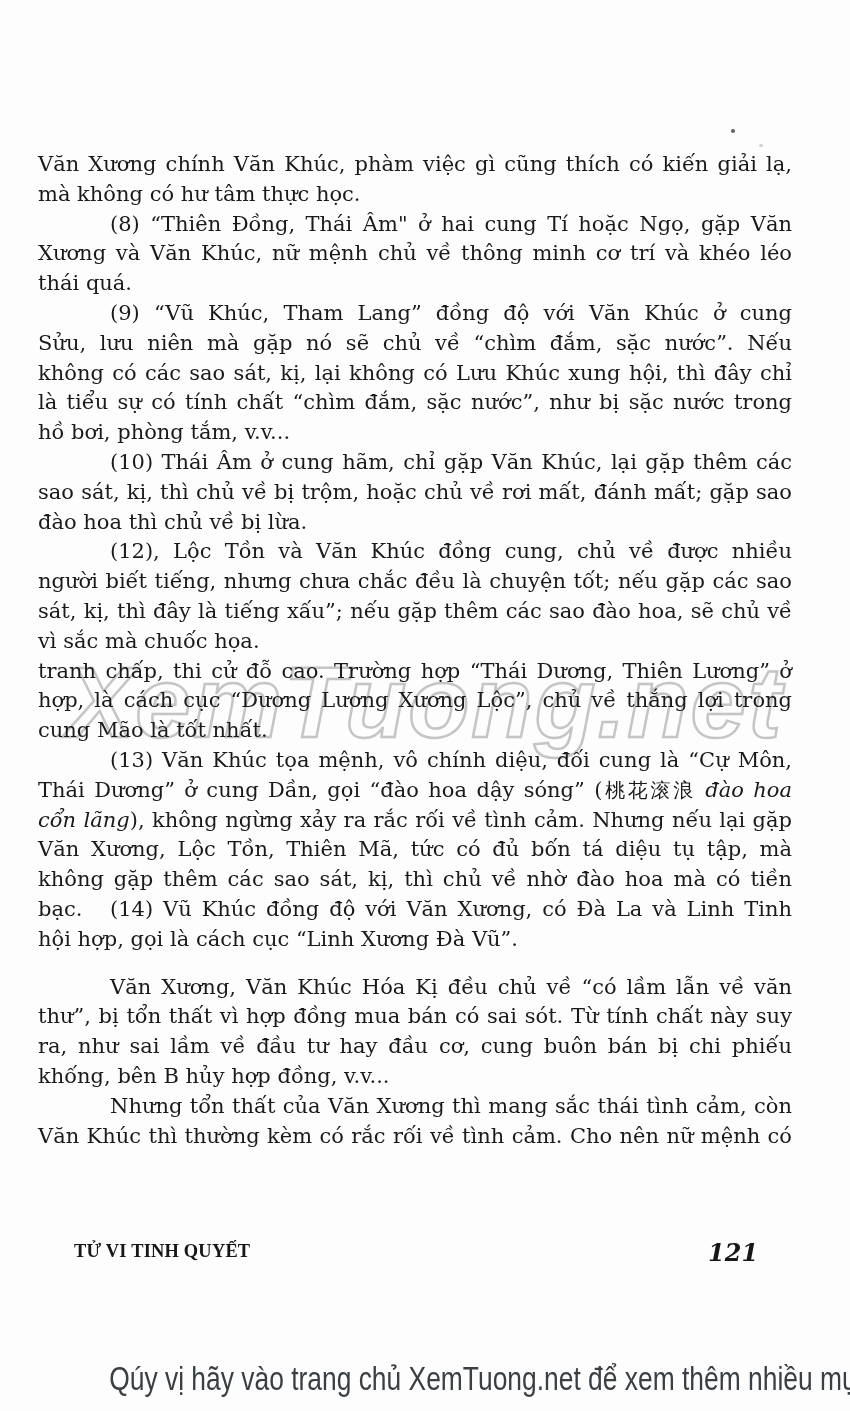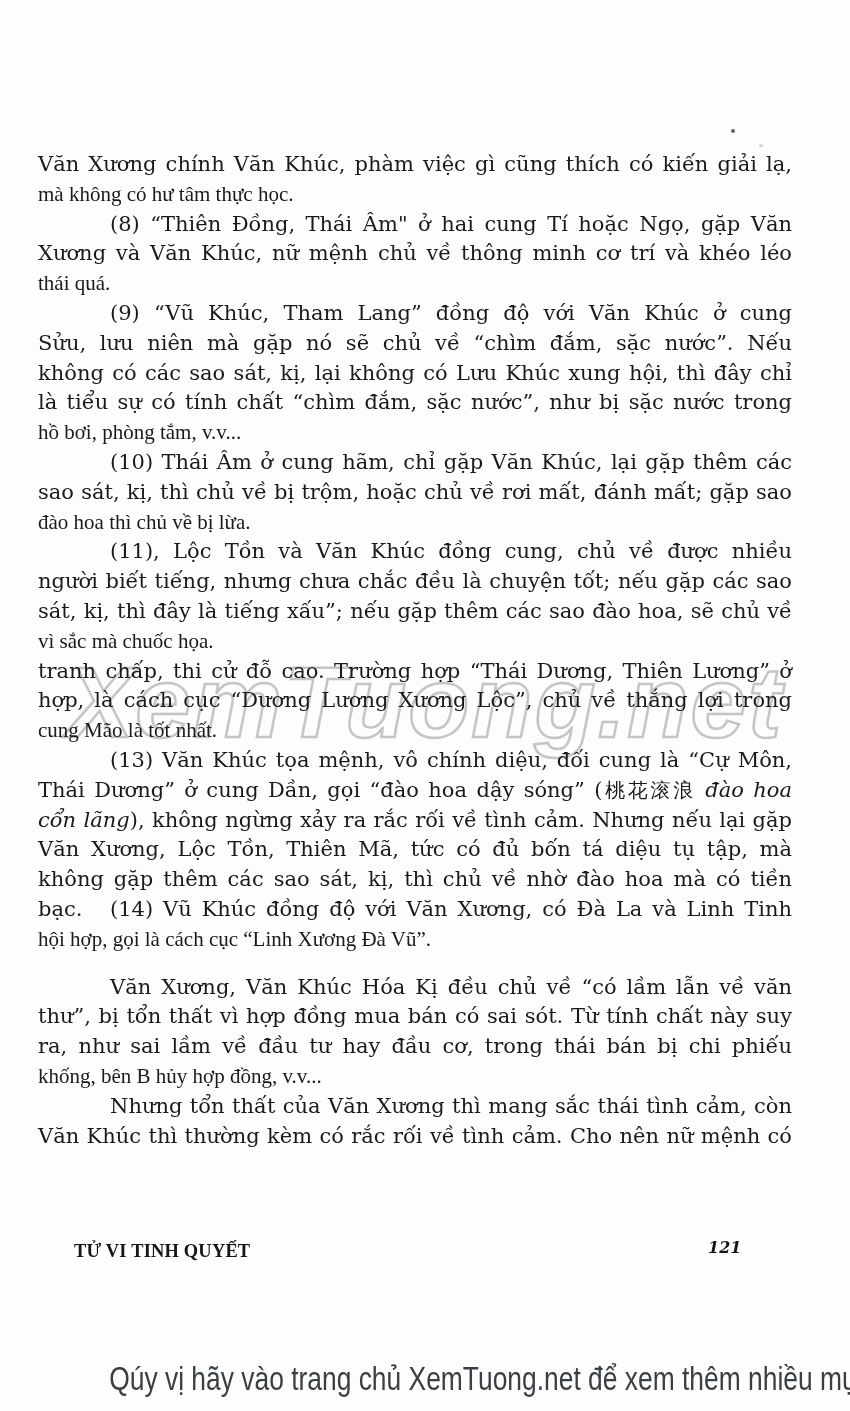--- a/index.html
+++ b/index.html
@@ -36,38 +36,38 @@
   .line{
     font-size:21px;
     line-height:29.8px;
     height:29.8px;
     text-align:justify;
     text-align-last:justify;
     overflow:visible;
     letter-spacing:0px;
   }
   .line.in{text-indent:72px;}
-  .line.end{text-align-last:left;font-family:Liberation Serif, serif;}
+  .line.end{text-align-last:left;}
   .line.gap{margin-top:18px;}
   .it{font-style:italic;}
   .cjk{font-family:"DejaVu Sans",sans-serif;font-size:0.95em;}
   .footer{
     position:absolute;top:1238px;left:38px;width:774px;height:34px;z-index:1;margin-left:36px;
   }
   .running-title{
     position:absolute;left:0;top:2px;
     font-family:"Liberation Serif","DejaVu Serif",serif;
     font-weight:700;font-size:19px;letter-spacing:0.2px;
     color:#161616;
     transform:scaleX(0.97);transform-origin:0 0;
   }
   .page-num{
     position:absolute;left:634px;top:0;
     font-family:"DejaVu Serif",serif;
-    font-weight:700;font-style:italic;font-size:16px;
+    font-weight:700;font-style:italic;font-size:24px;
     color:#161616;
   }
   .banner{
     position:absolute;top:1358px;left:0;width:100%;z-index:1;
     text-align:center;
     color:var(--banner);
     font-family:"Liberation Sans","DejaVu Sans",sans-serif;
   }
   .banner-inner{
     display:inline-block;
@@ -95,37 +95,37 @@
       <div class="line"><span>Xương và Văn Khúc, nữ mệnh chủ về thông minh cơ trí và khéo léo</span></div>
       <div class="line end"><span>thái quá.</span></div>
       <div class="line in"><span>(9) “Vũ Khúc, Tham Lang” đồng độ với Văn Khúc ở cung</span></div>
       <div class="line"><span>Sửu, lưu niên mà gặp nó sẽ chủ về “chìm đắm, sặc nước”. Nếu</span></div>
       <div class="line"><span>không có các sao sát, kị, lại không có Lưu Khúc xung hội, thì đây chỉ</span></div>
       <div class="line"><span>là tiểu sự có tính chất “chìm đắm, sặc nước”, như bị sặc nước trong</span></div>
       <div class="line end"><span>hồ bơi, phòng tắm, v.v...</span></div>
       <div class="line in"><span>(10) Thái Âm ở cung hãm, chỉ gặp Văn Khúc, lại gặp thêm các</span></div>
       <div class="line"><span>sao sát, kị, thì chủ về bị trộm, hoặc chủ về rơi mất, đánh mất; gặp sao</span></div>
       <div class="line end"><span>đào hoa thì chủ về bị lừa.</span></div>
-      <div class="line in"><span>(11), Lộc Tồn và Văn Khúc đồng cung, chủ về được nhiều</span></div>
+      <div class="line in"><span>(12), Lộc Tồn và Văn Khúc đồng cung, chủ về được nhiều</span></div>
       <div class="line"><span>người biết tiếng, nhưng chưa chắc đều là chuyện tốt; nếu gặp các sao</span></div>
       <div class="line"><span>sát, kị, thì đây là tiếng xấu”; nếu gặp thêm các sao đào hoa, sẽ chủ về</span></div>
       <div class="line end"><span>vì sắc mà chuốc họa.</span></div>
       <div class="line"><span>tranh chấp, thi cử đỗ cao. Trường hợp “Thái Dương, Thiên Lương” ở</span></div>
       <div class="line"><span>hợp, là cách cục “Dương Lương Xương Lộc”, chủ về thắng lợi trong</span></div>
       <div class="line end"><span>cung Mão là tốt nhất.</span></div>
       <div class="line in"><span>(13) Văn Khúc tọa mệnh, vô chính diệu, đối cung là “Cự Môn,</span></div>
       <div class="line"><span>Thái Dương” ở cung Dần, gọi “đào hoa dậy sóng” (</span><span class="cjk">桃花滚浪</span><span class="it"> đào hoa</span></div>
       <div class="line"><span class="it">cổn lãng</span><span>), không ngừng xảy ra rắc rối về tình cảm. Nhưng nếu lại gặp</span></div>
       <div class="line"><span>Văn Xương, Lộc Tồn, Thiên Mã, tức có đủ bốn tá diệu tụ tập, mà</span></div>
       <div class="line"><span>không gặp thêm các sao sát, kị, thì chủ về nhờ đào hoa mà có tiền bạc.</span></div>
       <div class="line in"><span>(14) Vũ Khúc đồng độ với Văn Xương, có Đà La và Linh Tinh</span></div>
       <div class="line end"><span>hội hợp, gọi là cách cục “Linh Xương Đà Vũ”.</span></div>
       <div class="line in gap"><span>Văn Xương, Văn Khúc Hóa Kị đều chủ về “có lầm lẫn về văn</span></div>
       <div class="line"><span>thư”, bị tổn thất vì hợp đồng mua bán có sai sót. Từ tính chất này suy</span></div>
-      <div class="line"><span>ra, như sai lầm về đầu tư hay đầu cơ, trong thái bán bị chi phiếu</span></div>
+      <div class="line"><span>ra, như sai lầm về đầu tư hay đầu cơ, cung buôn bán bị chi phiếu</span></div>
       <div class="line end"><span>khống, bên B hủy hợp đồng, v.v...</span></div>
       <div class="line in"><span>Nhưng tổn thất của Văn Xương thì mang sắc thái tình cảm, còn</span></div>
       <div class="line"><span>Văn Khúc thì thường kèm có rắc rối về tình cảm. Cho nên nữ mệnh có</span></div>
     </main>
 
   <div class="footer">
     <span class="running-title">TỬ VI TINH QUYẾT</span>
     <span class="page-num">121</span>
   </div>
 

